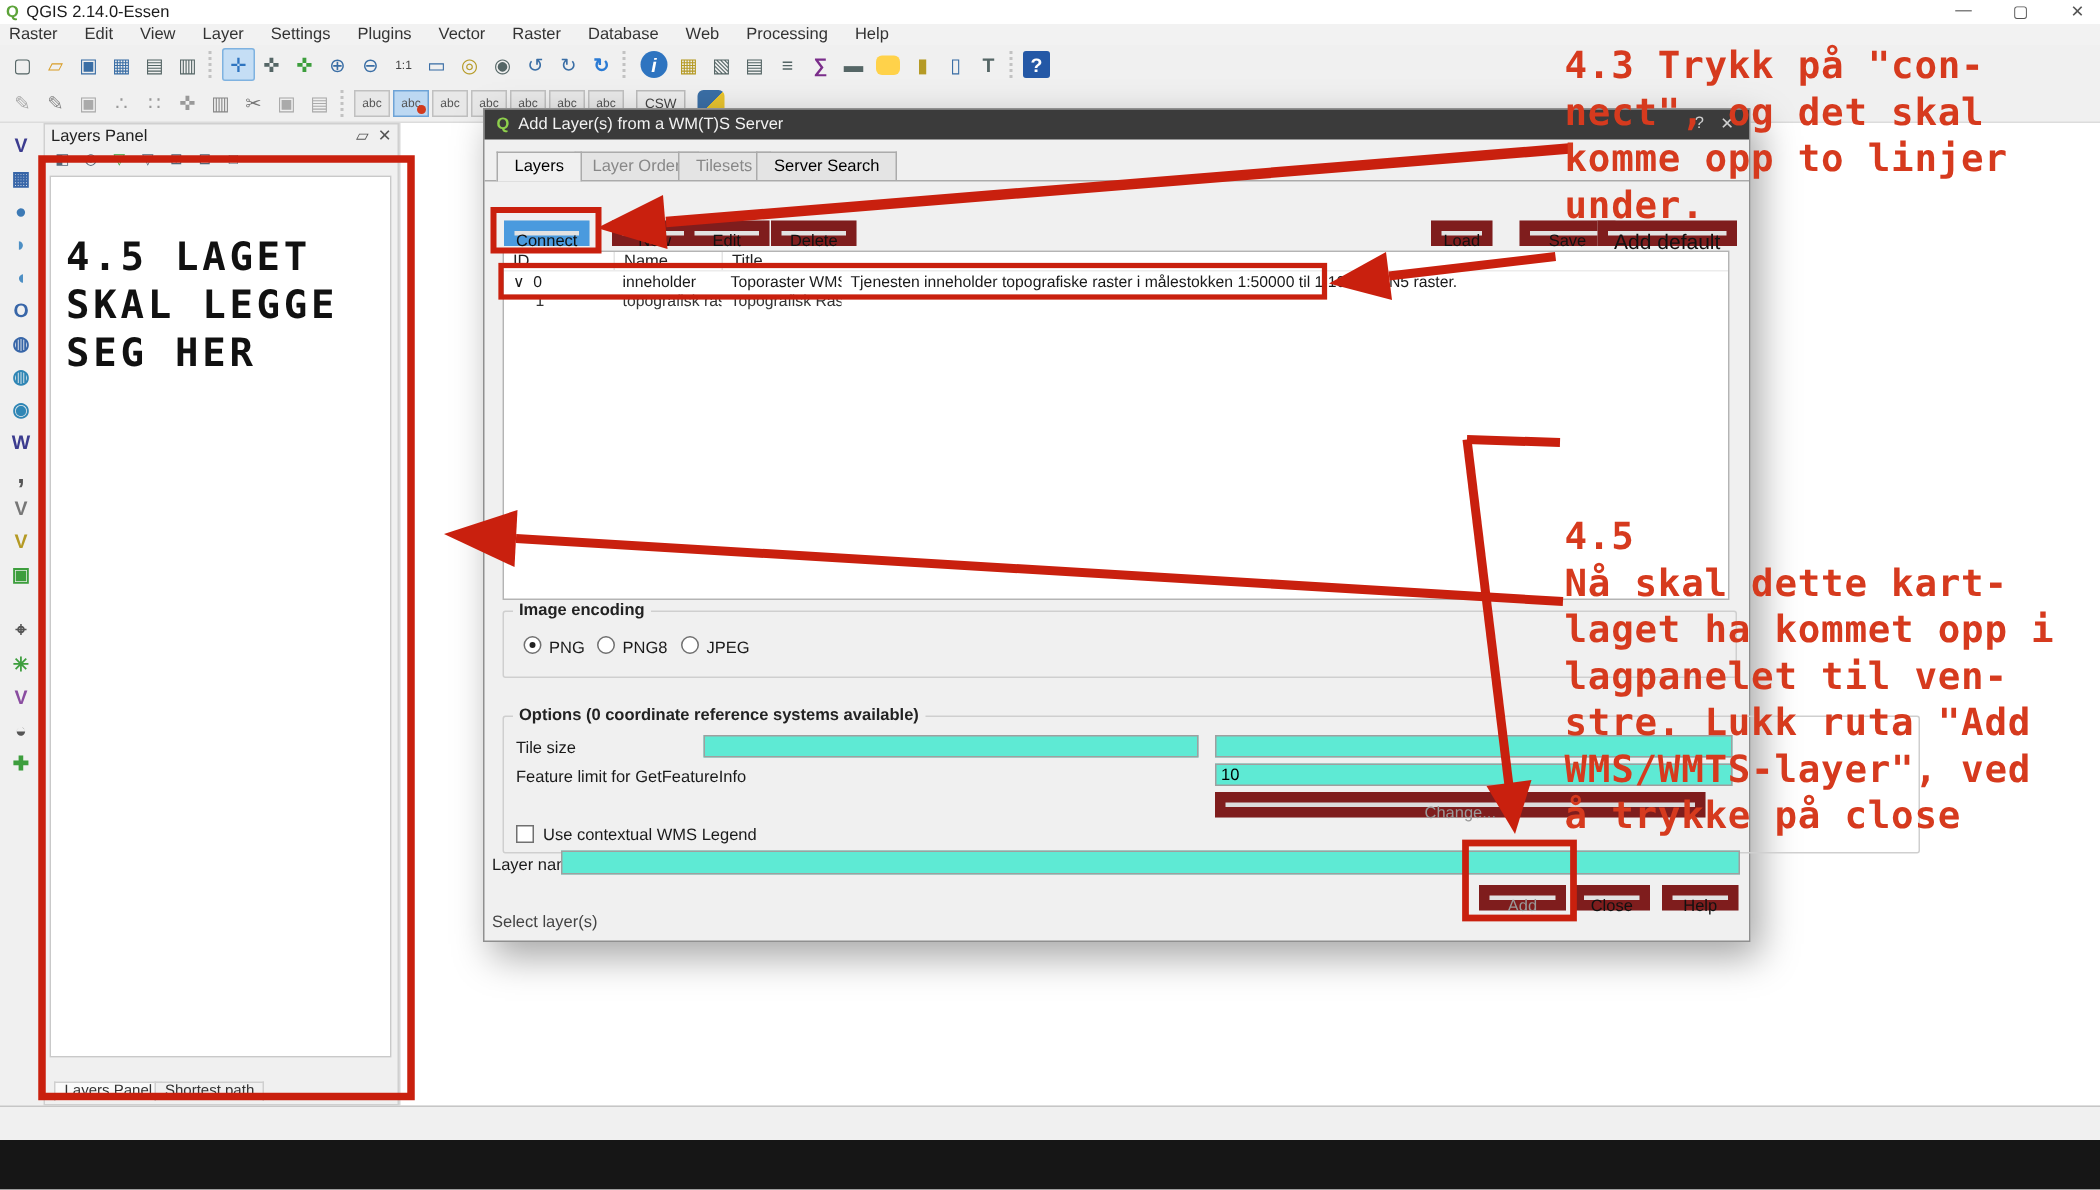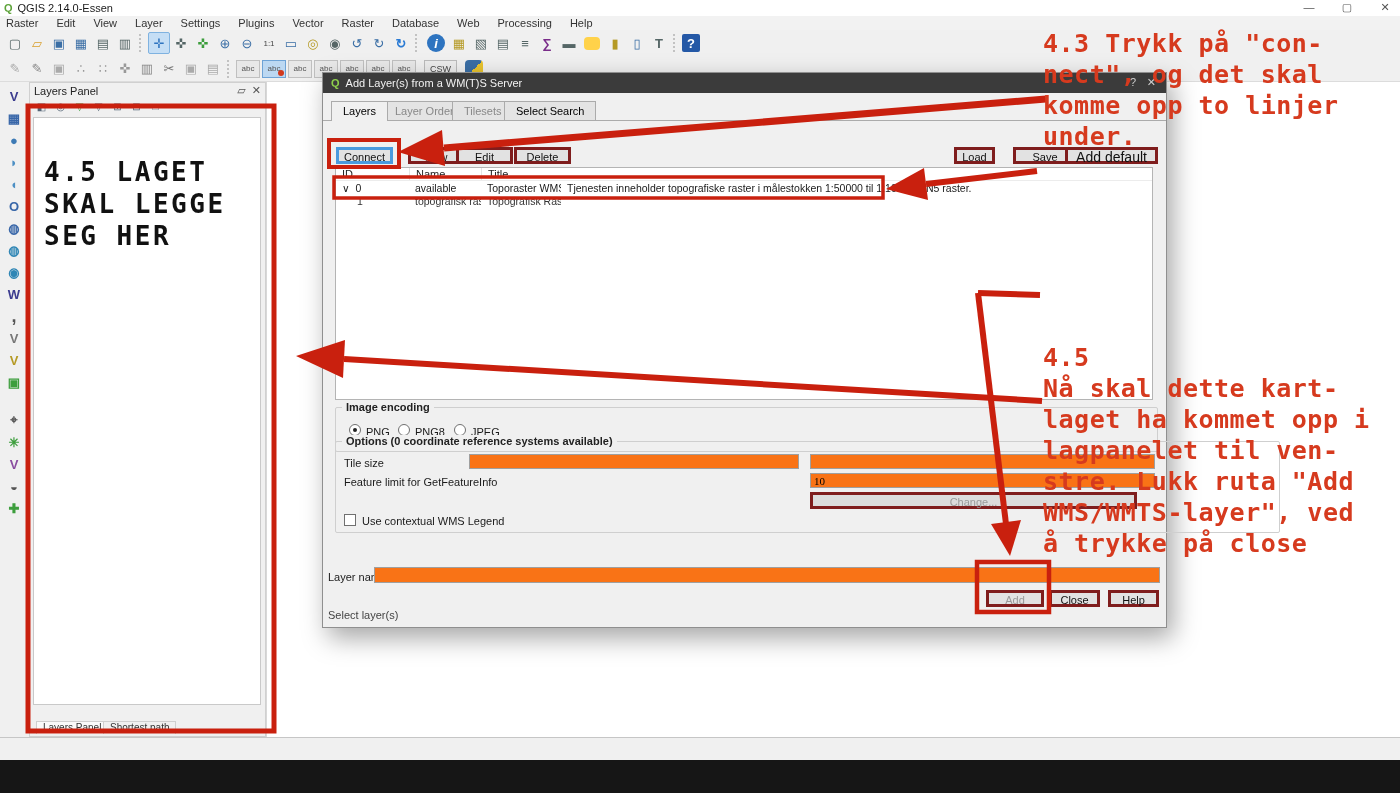--- a/index.html
+++ b/index.html
@@ -35,24 +35,24 @@
   .lp-tab{position:absolute;bottom:2px;height:13px;font-size:10px;color:#333;padding:0 6px;background:#f0f0f0;border:1px solid #cfcfcf;border-bottom:none}
   
   .canvas{left:266px;top:82px;width:1134px;height:655px;background:#fff;border-left:1px solid #d8d8d8}
   
   .dialog{left:322px;top:72px;width:845px;height:556px;background:#f0f0f0;border:1px solid #8f8f8f;box-shadow:6px 10px 24px rgba(0,0,0,.35);z-index:3}
   .d-title{position:absolute;left:0;top:0;width:100%;height:20px;background:#3b3b3b;color:#f2f2f2;display:flex;align-items:center;gap:6px;padding:0 8px}
   .d-ctl{position:absolute;top:3px;color:#cfcfcf;font-size:11px}
   .tabx{position:absolute;top:28px;height:19px;padding:0 11px;line-height:18px;background:#e4e4e4;border:1px solid #ababab;border-bottom:none;color:#888}
   .tab-on{background:#f0f0f0;color:#000;z-index:2;height:20px}
   .tabline{position:absolute;left:0;top:47px;width:100%;height:1px;background:#ababab}
-  .btn{position:absolute;height:17px;background:#e2e2e2;border:3px solid #7f1d1d;text-align:center;line-height:15px;color:#111;cursor:default}
+  .btn{position:absolute;height:17px;background:#e2e2e2;border:7px solid #7f1d1d;text-align:center;line-height:15px;color:#111;cursor:default}
   .btn-default{border-color:#4a9ade}
   .btn-dis{color:#9a9a9a}
-  .fld{position:absolute;background:#f97316;border:1px solid #9f9f9f;font-family:Liberation Serif, serif;font-size:11px;padding:0 3px}
+  .fld{position:absolute;background:#5eead4;border:1px solid #9f9f9f;font-family:Liberation Sans, sans-serif;font-size:11px;padding:0 3px}
   .combo{position:absolute;background:#fbfbfb;border:1px solid #9f9f9f;line-height:13px;padding:0 4px}
   .caret{position:absolute;right:4px;top:5px;width:0;height:0;border-left:4px solid transparent;border-right:4px solid transparent;border-top:5px solid #555}
   .grp{position:absolute;border:1px solid #cfcfcf;border-radius:2px}
   .grplabel{position:absolute;top:-7px;left:6px;background:#f0f0f0;padding:0 4px;font-weight:bold;color:#222}
   .tbl{position:absolute;left:12px;top:94px;width:818px;height:233px;background:#fff;border:1px solid #b4b4b4;overflow:hidden}
   .trow{display:grid;grid-template-columns:73px 72px 80px 1fr;align-items:center;height:13px}
   .trow>div{padding-left:6px;white-space:nowrap;overflow:hidden}
   .thead{color:#222;border-bottom:1px solid #ececec}
   .thead>div+div{border-left:1px solid #e4e4e4}
   .rd{position:absolute;width:12px;height:12px;border:1px solid #707070;border-radius:50%;background:#fff}
@@ -212,41 +212,41 @@
     <div class="d-title">
       <span style="color:#8ed04c;font-weight:bold">Q</span>
       <span>Add Layer(s) from a WM(T)S Server</span>
     </div>
     <span class="d-ctl" style="right:30px">?</span>
     <span class="d-ctl" style="right:10px">✕</span>
 
     <span class="tabx tab-on" style="left:8px">Layers</span>
     <span class="tabx" style="left:60px">Layer Order</span>
     <span class="tabx" style="left:129px">Tilesets</span>
-    <span class="tabx" style="left:181px;color:#000">Select Search</span>
+    <span class="tabx" style="left:181px;color:#000">Server Search</span>
     <div class="tabline"></div>
 
 
     <span class="btn btn-default" style="left:13px;top:74px;width:57px">Connect</span>
     <span class="btn" style="left:85px;top:74px;width:57px">New</span>
     <span class="btn" style="left:133px;top:74px;width:57px">Edit</span>
     <span class="btn" style="left:191px;top:74px;width:57px">Delete</span>
     <span class="btn" style="left:631px;top:74px;width:41px">Load</span>
     <span class="btn" style="left:690px;top:74px;width:64px">Save</span>
     <span class="btn" style="left:742px;top:74px;width:93px;font-size:14px">Add default servers</span>
 
     <div class="tbl">
       <div class="trow thead">
         <div>ID</div>
         <div>Name</div>
         <div>Title</div>
       </div>
       <div class="trow" style="font-size:10.5px">
         <div><span>∨</span>&nbsp;&nbsp;<span>0</span></div>
-        <div>available</div>
+        <div>inneholder</div>
         <div>Toporaster WMS</div>
         <div>Tjenesten inneholder topografiske raster i målestokken 1:50000 til 1:10M, og N5 raster.</div>
       </div>
       <div class="trow" style="font-size:10.5px;color:#333">
         <div style="padding-left:21px">1</div>
         <div>topografisk raster</div>
         <div>Topografisk Raster</div>
         <div></div>
       </div>
     </div>
@@ -254,21 +254,21 @@
     <div class="grp" style="left:12px;top:334px;width:823px;height:45px">
       <span class="grplabel">Image encoding</span>
       <span class="rd rd-on" style="left:13px;top:16px"></span>
       <span class="lbl" style="left:30px;top:18px">PNG</span>
       <span class="rd" style="left:62px;top:16px"></span>
       <span class="lbl" style="left:79px;top:18px">PNG8</span>
       <span class="rd" style="left:118px;top:16px"></span>
       <span class="lbl" style="left:135px;top:18px">JPEG</span>
     </div>
 
-    <div class="grp" style="left:12px;top:368px;width:945px;height:92px">
+    <div class="grp" style="left:12px;top:404px;width:945px;height:92px">
       <span class="grplabel">Options (0 coordinate reference systems available)</span>
       <span class="lbl" style="left:8px;top:15px">Tile size</span>
       <input class="fld" style="left: 133px; top: 12px; width: 330px; height: 15px;">
       <input class="fld" style="left: 474px; top: 12px; width: 345px; height: 15px;">
       <span class="lbl" style="left:8px;top:34px">Feature limit for GetFeatureInfo</span>
       <input class="fld" style="left: 474px; top: 31px; width: 345px; height: 15px;" value="10">
       <span class="btn btn-dis" style="left:474px;top:50px;width:327px;background:#dcdcdc">Change...</span>
       <span class="cbx" style="left:8px;top:72px"></span>
       <span class="lbl" style="left:26px;top:73px">Use contextual WMS Legend</span>
     </div>

